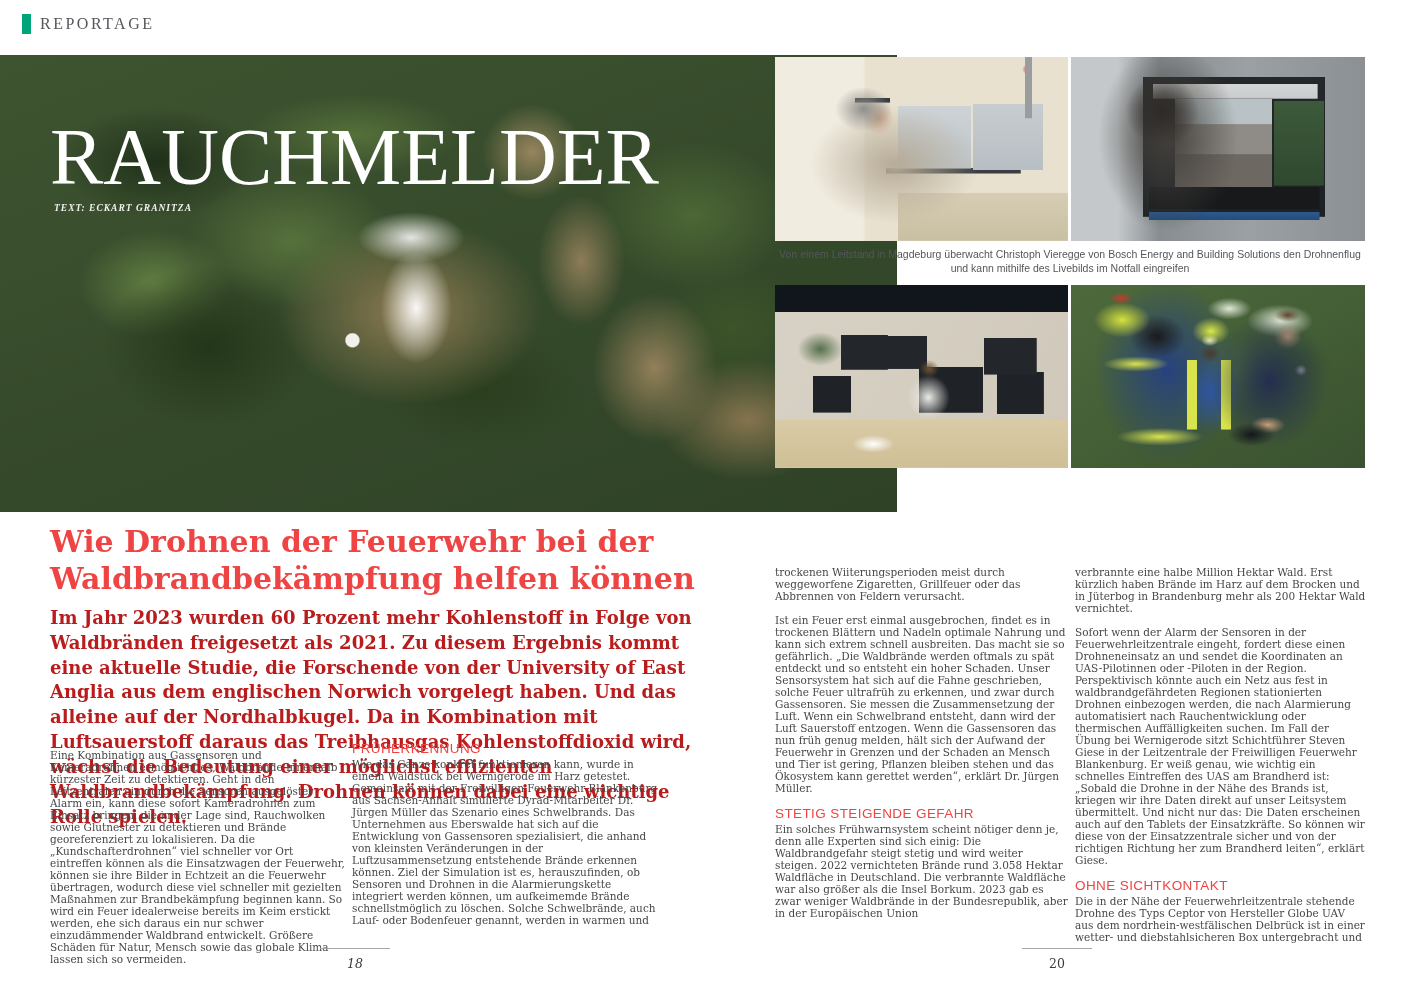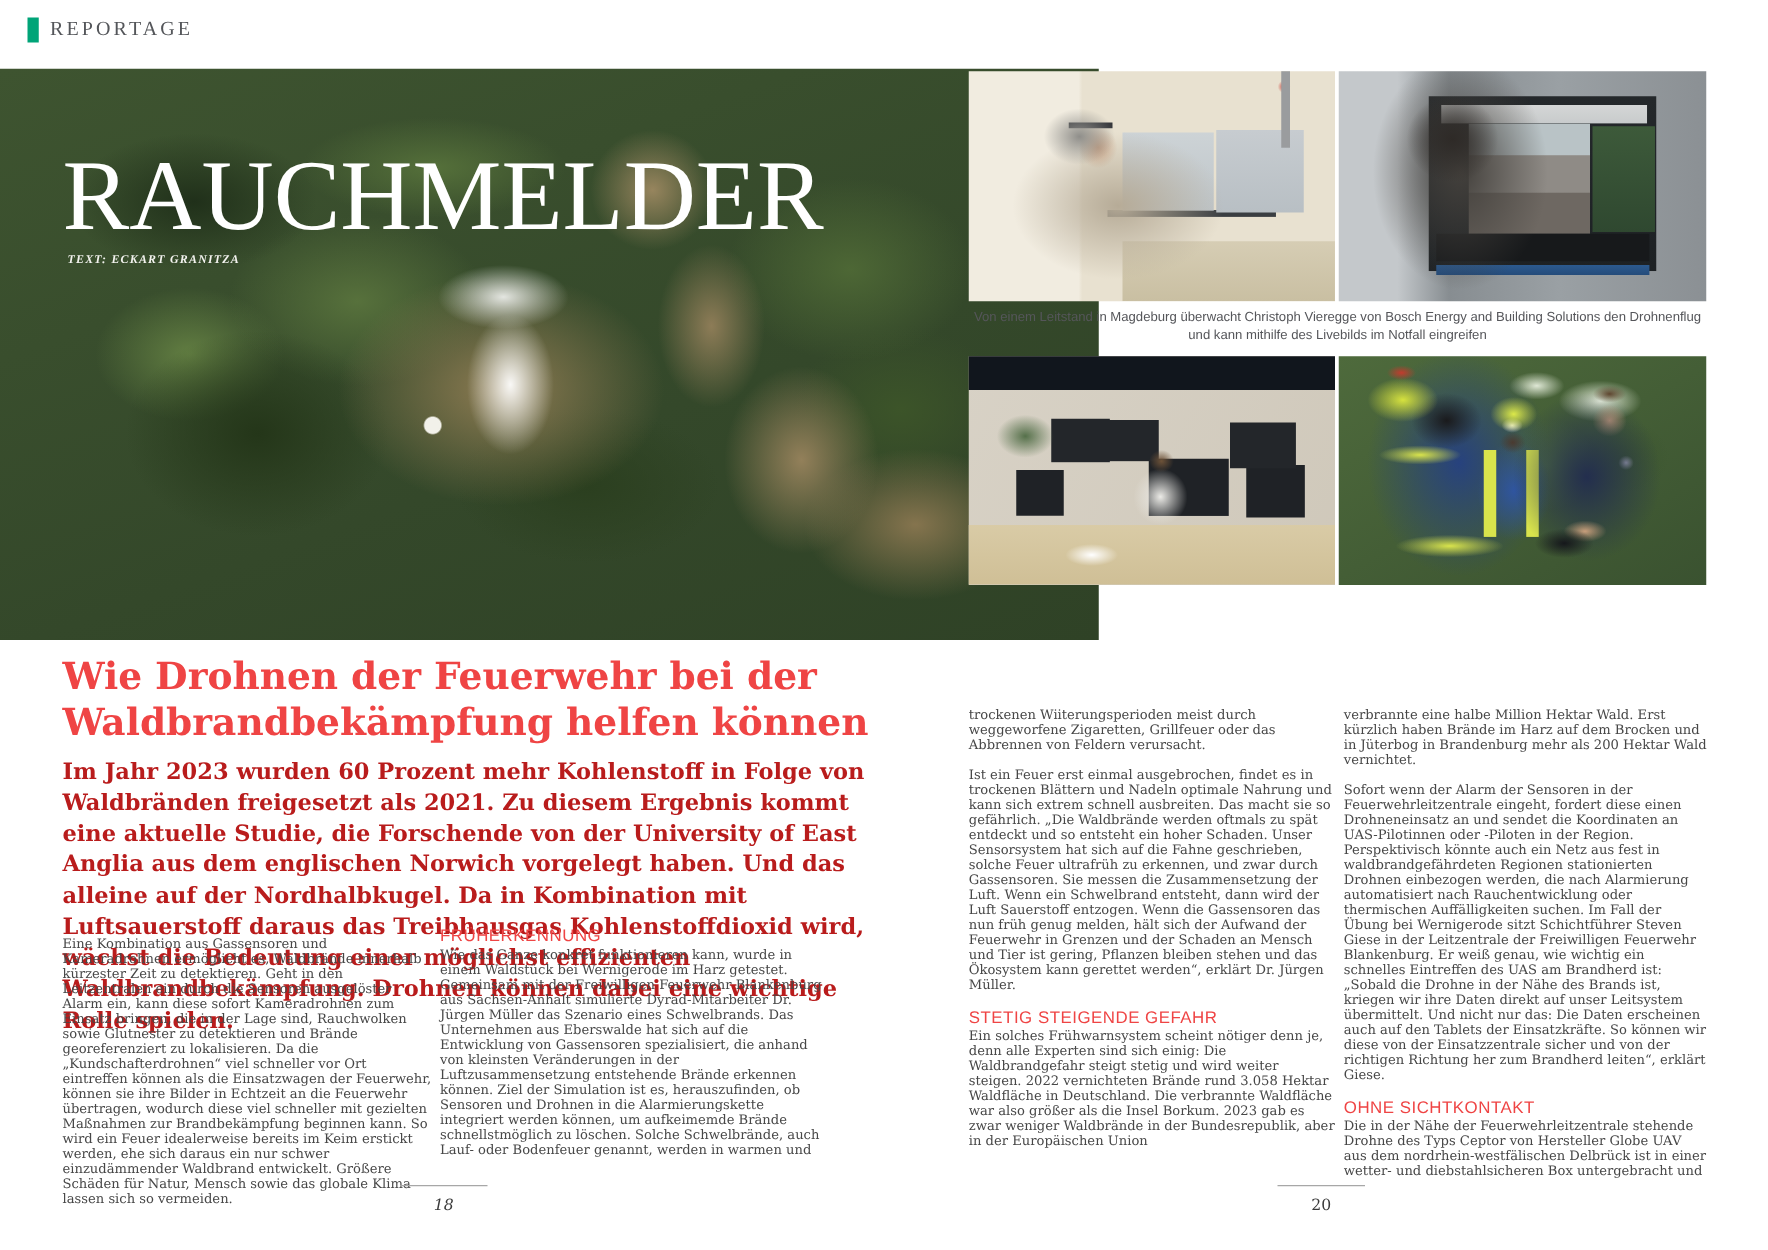--- a/index.html
+++ b/index.html
@@ -23,21 +23,21 @@
       radial-gradient(closest-side, #93805a, rgba(147,128,90,0) 78%) 78% 82% / 18% 42% no-repeat,
       radial-gradient(closest-side, #85744e, rgba(133,116,78,0) 78%) 95% 95% / 26% 34% no-repeat,
       radial-gradient(closest-side, #20301a, rgba(32,48,26,0) 80%) 5% 12% / 28% 30% no-repeat,
       radial-gradient(closest-side, #243619, rgba(36,54,25,0) 80%) 12% 75% / 30% 45% no-repeat,
       radial-gradient(closest-side, #57713c, rgba(87,113,60,0) 78%) 25% 35% / 30% 38% no-repeat,
       radial-gradient(closest-side, #627e42, rgba(98,126,66,0) 78%) 8% 50% / 22% 30% no-repeat,
       radial-gradient(closest-side, #2b3f1f, rgba(43,63,31,0) 80%) 55% 85% / 30% 34% no-repeat,
       radial-gradient(closest-side, #4d6735, rgba(77,103,53,0) 80%) 88% 25% / 28% 40% no-repeat,
       radial-gradient(closest-side, #3c5429, rgba(60,84,41,0) 80%) 92% 65% / 24% 36% no-repeat,
       radial-gradient(closest-side, #55703a, rgba(85,112,58,0) 80%) 35% 8% / 30% 22% no-repeat,
-      linear-gradient(160deg, #3e5430, #34482a 60%, #2f4226);}
+      linear-gradient(160deg, #3e5430, #34482a 60%, #2f4226); padding-left: 18px;}
   .hero-title{left:50px;top:62px;color:#ffffff;font-size:80px;font-weight:400;letter-spacing:0px;line-height:1;}
   .hero-byline{left:54px;top:148px;color:#f3f3ef;font-size:9.5px;font-style:italic;font-weight:700;letter-spacing:1px;}
 
   
   .headline{left:50px;top:524px;width:645px;font-family:"DejaVu Serif",serif;font-weight:700;
             font-size:30px;line-height:1.22;color:#ef4444;}
   .intro{left:50px;top:606px;width:642px;font-family:"DejaVu Serif",serif;font-weight:700;
          font-size:18px;line-height:1.38;color:#b91c1c;}
   .body-col{font-family:"DejaVu Serif",serif;font-size:10.5px;line-height:12px;color:#474747;margin-top:37px;}
   .body-col p{margin:0 0 12px 0;}

